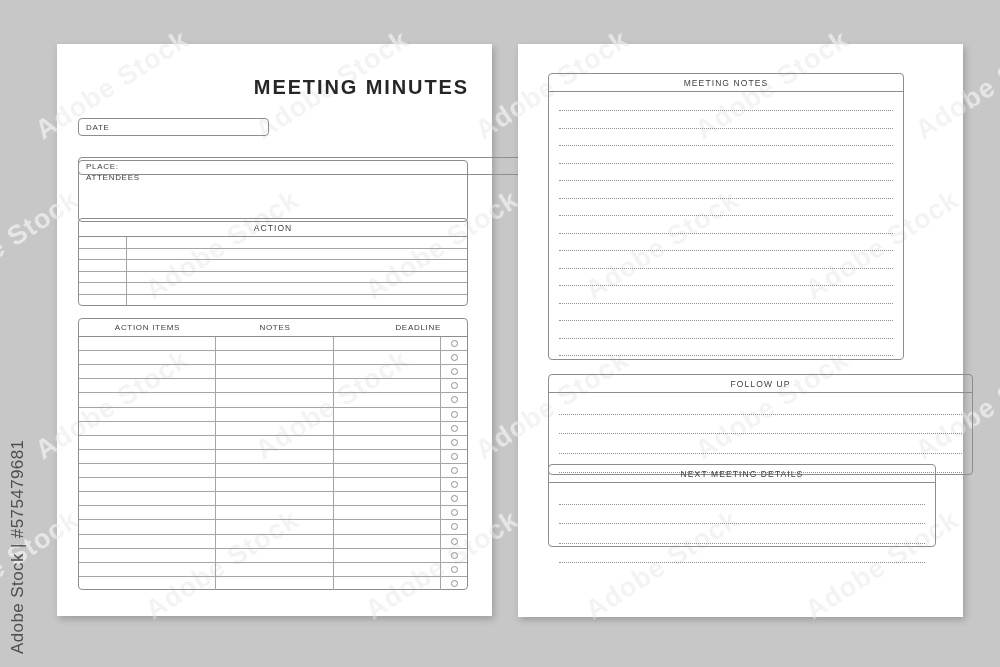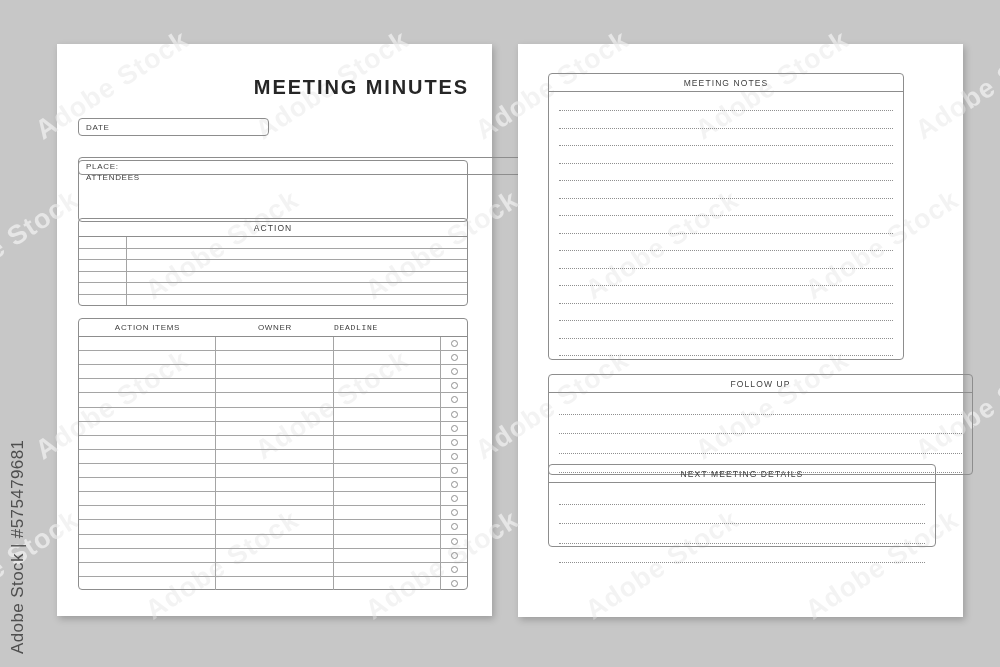--- a/index.html
+++ b/index.html
@@ -43,21 +43,21 @@
   .agenda-body{display:flex;flex-direction:column;height:68px;}
   .agenda-row{flex:1;display:flex;border-bottom:1px solid #a5a5a5;}
   .agenda-row:last-child{border-bottom:none;}
   .agenda-cell-num{width:47px;border-right:1px solid #a5a5a5;}
   .agenda-cell-text{flex:1;}
 
   #action-box{left:21px;top:274px;width:390px;height:272px;}
   .action-header{height:17px;border-bottom:1px solid #8d8d8d;display:flex;align-items:center;}
   .action-header .col1{width:137px;text-align:center;}
   .action-header .col2{width:118px;text-align:center;}
-  .action-header .col3{width:107px;text-align:left;font-family:Liberation Mono, monospace;}
+  .action-header .col3{width:107px;text-align:right;}
   .action-body{display:flex;flex-direction:column;height:253px;}
   .action-row{flex:1;display:flex;border-bottom:1px solid #a5a5a5;}
   .action-row:last-child{border-bottom:none;}
   .ac1{width:137px;border-right:1px solid #a5a5a5;box-sizing:border-box;}
   .ac2{width:118px;border-right:1px solid #a5a5a5;box-sizing:border-box;}
   .ac3{width:107px;border-right:1px solid #a5a5a5;box-sizing:border-box;}
   .ac4{flex:1;display:flex;align-items:center;justify-content:center;}
   .circle{width:7px;height:7px;border:1px solid #8f8f8f;border-radius:50%;box-sizing:border-box;}
 
   
@@ -159,21 +159,21 @@
             <div class="agenda-row">
             <div class="agenda-cell-num"></div>
             <div class="agenda-cell-text"></div>
           </div>
           </div>
       </div>
 
       <div class="box" id="action-box">
         <div class="action-header">
           <span class="col1 small-label">ACTION ITEMS</span>
-          <span class="col2 small-label">OWNER</span>
+          <span class="col2 small-label">NOTES</span>
           <span class="col3 small-label">DEADLINE</span>
         </div>
         <div class="action-body">
           <div class="action-row">
             <div class="ac1"></div>
             <div class="ac2"></div>
             <div class="ac3"></div>
             <div class="ac4">
               <span class="circle"></span>
             </div>

